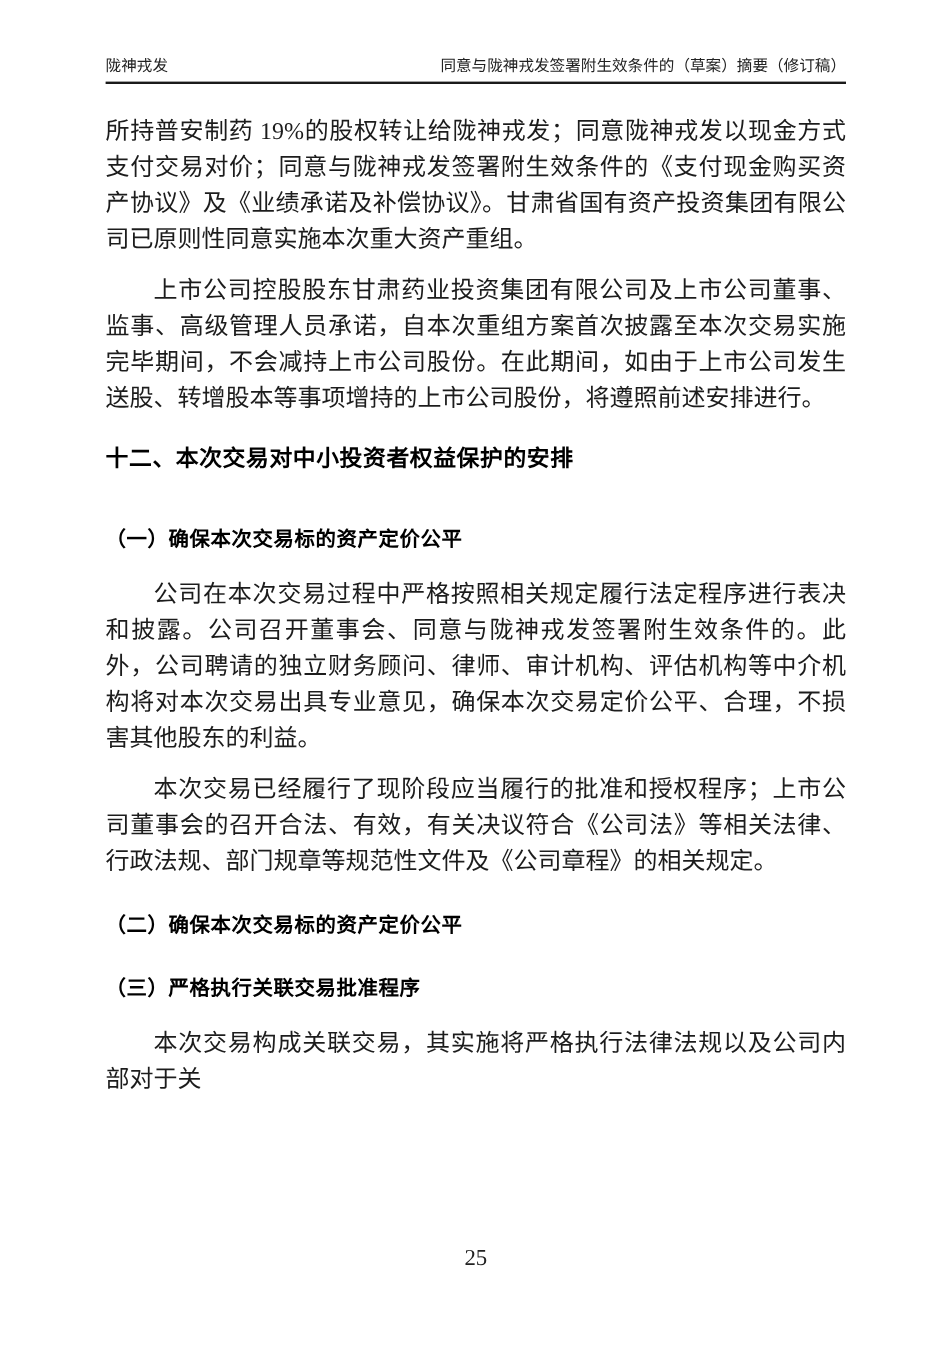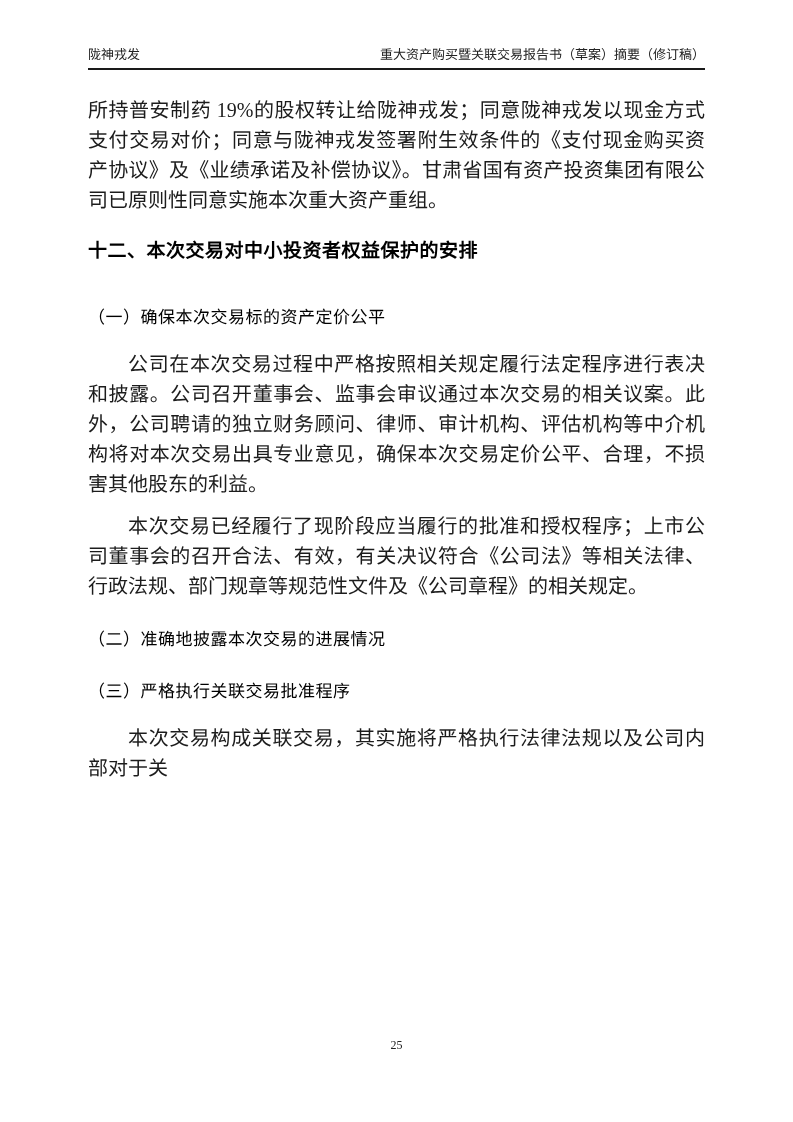--- a/index.html
+++ b/index.html
@@ -50,61 +50,62 @@
     font-family: "Liberation Sans", "DejaVu Sans", sans-serif;
     font-weight: 700;
     font-size: 19px;
     line-height: 28px;
     letter-spacing: 0.5px;
     margin: 22px 0 40px 0;
     color: #000;
   }
   .h-sub {
     font-family: "Liberation Sans", "DejaVu Sans", sans-serif;
-    font-weight: 400;
+    font-weight: 700;
     font-size: 17px;
     line-height: 26px;
     letter-spacing: 0.5px;
     margin: 26px 0 18px 0;
     color: #000;
   }
   .page-footer {
     position: absolute;
     left: 0;
     right: 0;
     top: 1038px;
     text-align: center;
-    font-size: 12px;
+    font-size: 19px;
     color: #222;
   }
 </style>
 </head>
 <body>
 
 <div class="page">
 
   <div class="page-header">
     <span>陇神戎发</span>
-    <span>重大资产购买暨关联交易报告书（草案）摘要（修订稿）</span>
+    <span>同意与陇神戎发签署附生效条件的（草案）摘要（修订稿）</span>
   </div>
 
   <div class="content">
 
     <p class="para no-indent first-after-header">所持普安制药 19%的股权转让给陇神戎发；同意陇神戎发以现金方式支付交易对价；同意与陇神戎发签署附生效条件的《支付现金购买资产协议》及《业绩承诺及补偿协议》。甘肃省国有资产投资集团有限公司已原则性同意实施本次重大资产重组。</p>
 
+    <p class="para">上市公司控股股东甘肃药业投资集团有限公司及上市公司董事、监事、高级管理人员承诺，自本次重组方案首次披露至本次交易实施完毕期间，不会减持上市公司股份。在此期间，如由于上市公司发生送股、转增股本等事项增持的上市公司股份，将遵照前述安排进行。</p>
 
     <h1 class="h-major">十二、本次交易对中小投资者权益保护的安排</h1>
 
     <h2 class="h-sub">（一）确保本次交易标的资产定价公平</h2>
 
-    <p class="para">公司在本次交易过程中严格按照相关规定履行法定程序进行表决和披露。公司召开董事会、监事会审议通过本次交易的相关议案。此外，公司聘请的独立财务顾问、律师、审计机构、评估机构等中介机构将对本次交易出具专业意见，确保本次交易定价公平、合理，不损害其他股东的利益。</p>
+    <p class="para">公司在本次交易过程中严格按照相关规定履行法定程序进行表决和披露。公司召开董事会、同意与陇神戎发签署附生效条件的。此外，公司聘请的独立财务顾问、律师、审计机构、评估机构等中介机构将对本次交易出具专业意见，确保本次交易定价公平、合理，不损害其他股东的利益。</p>
 
     <p class="para">本次交易已经履行了现阶段应当履行的批准和授权程序；上市公司董事会的召开合法、有效，有关决议符合《公司法》等相关法律、行政法规、部门规章等规范性文件及《公司章程》的相关规定。</p>
 
-    <h2 class="h-sub">（二）准确地披露本次交易的进展情况</h2>
+    <h2 class="h-sub">（二）确保本次交易标的资产定价公平</h2>
 
 
     <h2 class="h-sub">（三）严格执行关联交易批准程序</h2>
 
     <p class="para">本次交易构成关联交易，其实施将严格执行法律法规以及公司内部对于关</p>
 
   </div>
 
   <div class="page-footer">
     <span>25</span>

